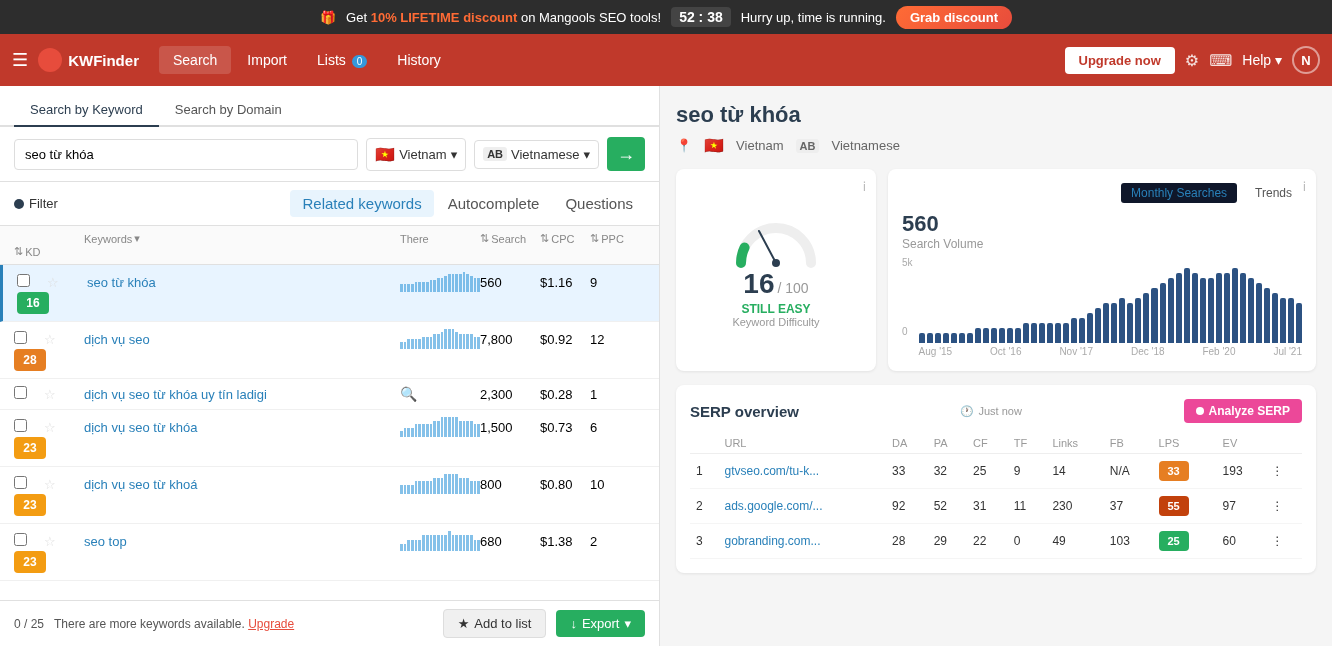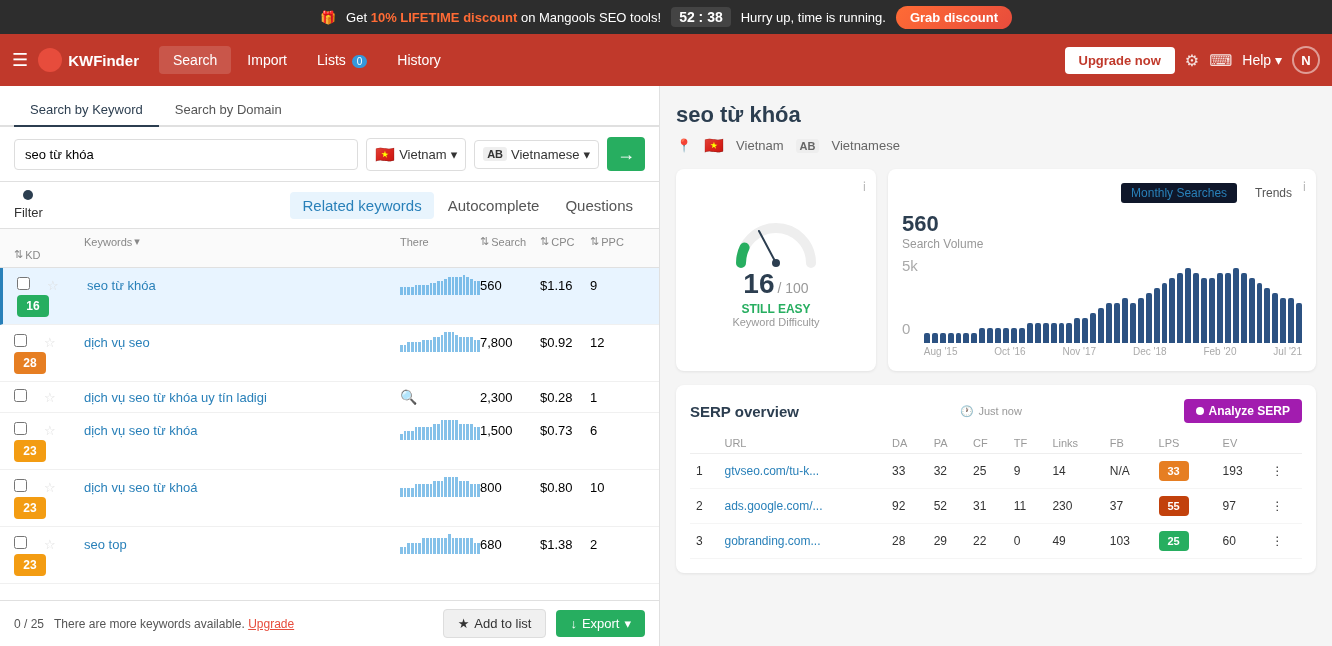--- a/index.html
+++ b/index.html
@@ -131,21 +131,21 @@
       border: none; border-radius: 4px;
       width: 38px; height: 34px;
       cursor: pointer;
       display: flex; align-items: center; justify-content: center;
       color: #fff; font-size: 18px;
     }
 
     
     .filter-row { display: flex; align-items: center; padding: 8px 14px; border-bottom: 1px solid #e0e0e0; gap: 10px; }
     .filter-dot { width: 10px; height: 10px; background: #2c3e50; border-radius: 50%; }
-    .filter-btn { display: flex; align-items: center; gap: 5px; cursor: pointer; color: #333; font-size: 13px; flex-direction: column; }
+    .filter-btn { display: flex; align-items: center; gap: 5px; cursor: pointer; color: #333; font-size: 13px; }
     .keyword-type-tabs { display: flex; gap: 2px; margin-left: auto; }
     .ktype-tab {
       padding: 5px 12px; border-radius: 4px; cursor: pointer; font-size: 15px; color: #555;
     }
     .ktype-tab.active { background: #e8f4fd; color: #2980b9; font-weight: 500; }
 
     
     .table-header {
       display: grid;
       grid-template-columns: 30px 20px 20px 1fr 80px 60px 50px 55px;
@@ -236,21 +236,21 @@
     .bar-chart { display: flex; align-items: flex-end; gap: 2px; height: 80px; margin-top: 6px; }
     .bar-chart-bar { flex: 1; background: #2c5282; border-radius: 2px 2px 0 0; min-height: 2px; }
     .chart-xaxis { display: flex; justify-content: space-between; font-size: 10px; color: #aaa; margin-top: 3px; }
 
     
     .serp-section { background: #fff; border-radius: 8px; padding: 14px; box-shadow: 0 1px 3px rgba(0,0,0,0.08); }
     .serp-header { display: flex; align-items: center; justify-content: space-between; margin-bottom: 10px; }
     .serp-title { font-size: 15px; font-weight: bold; color: #2c3e50; }
     .just-now { font-size: 11px; color: #999; display: flex; align-items: center; gap: 4px; }
     .analyze-btn {
-      background: #a21caf; border: none; border-radius: 4px;
+      background: #ec4899; border: none; border-radius: 4px;
       padding: 5px 12px; cursor: pointer; color: #fff; font-size: 12px; font-weight: bold;
       display: flex; align-items: center; gap: 5px; justify-content: space-between;
     }
     .serp-table { width: 100%; border-collapse: collapse; }
     .serp-table th { font-size: 11px; color: #999; font-weight: 500; padding: 4px 6px; text-align: left; border-bottom: 1px solid #eee; }
     .serp-table td { font-size: 12px; padding: 7px 6px; border-bottom: 1px solid #f5f5f5; color: #333; }
     .serp-url { color: #2980b9; cursor: pointer; max-width: 140px; overflow: hidden; text-overflow: ellipsis; white-space: nowrap; display: block; }
     .serp-badge { display: inline-flex; align-items: center; justify-content: center; width: 30px; height: 20px; border-radius: 4px; color: #fff; font-size: 11px; font-weight: bold; }
     .badge-orange { background: #e67e22; }
     .badge-red { background: #c2410c; }
@@ -593,21 +593,21 @@
           <div class="chart-tab active">Monthly Searches</div>
           <div class="chart-tab">Trends</div>
         </div>
         <div style="display:flex;justify-content:space-between;align-items:flex-start;">
           <div>
             <div class="chart-stat">560</div>
             <div class="chart-sublabel">Search Volume</div>
           </div>
         </div>
         <div style="display:flex;gap:4px;margin-top:6px;">
-          <div style="font-size:15px;color:#aaa;display:flex;flex-direction:column;justify-content:space-between;height:80px;padding-right:2px;">
+          <div style="font-size:10px;color:#aaa;display:flex;flex-direction:column;justify-content:space-between;height:80px;padding-right:2px;">
             <span>5k</span>
             <span>0</span>
           </div>
           <div style="flex:1;">
             <div class="bar-chart" id="bar-chart">
                 <div class="bar-chart-bar" style="height: 10px;"></div>
                 <div class="bar-chart-bar" style="height: 10px;"></div>
                 <div class="bar-chart-bar" style="height: 10px;"></div>
                 <div class="bar-chart-bar" style="height: 10px;"></div>
                 <div class="bar-chart-bar" style="height: 10px;"></div>

